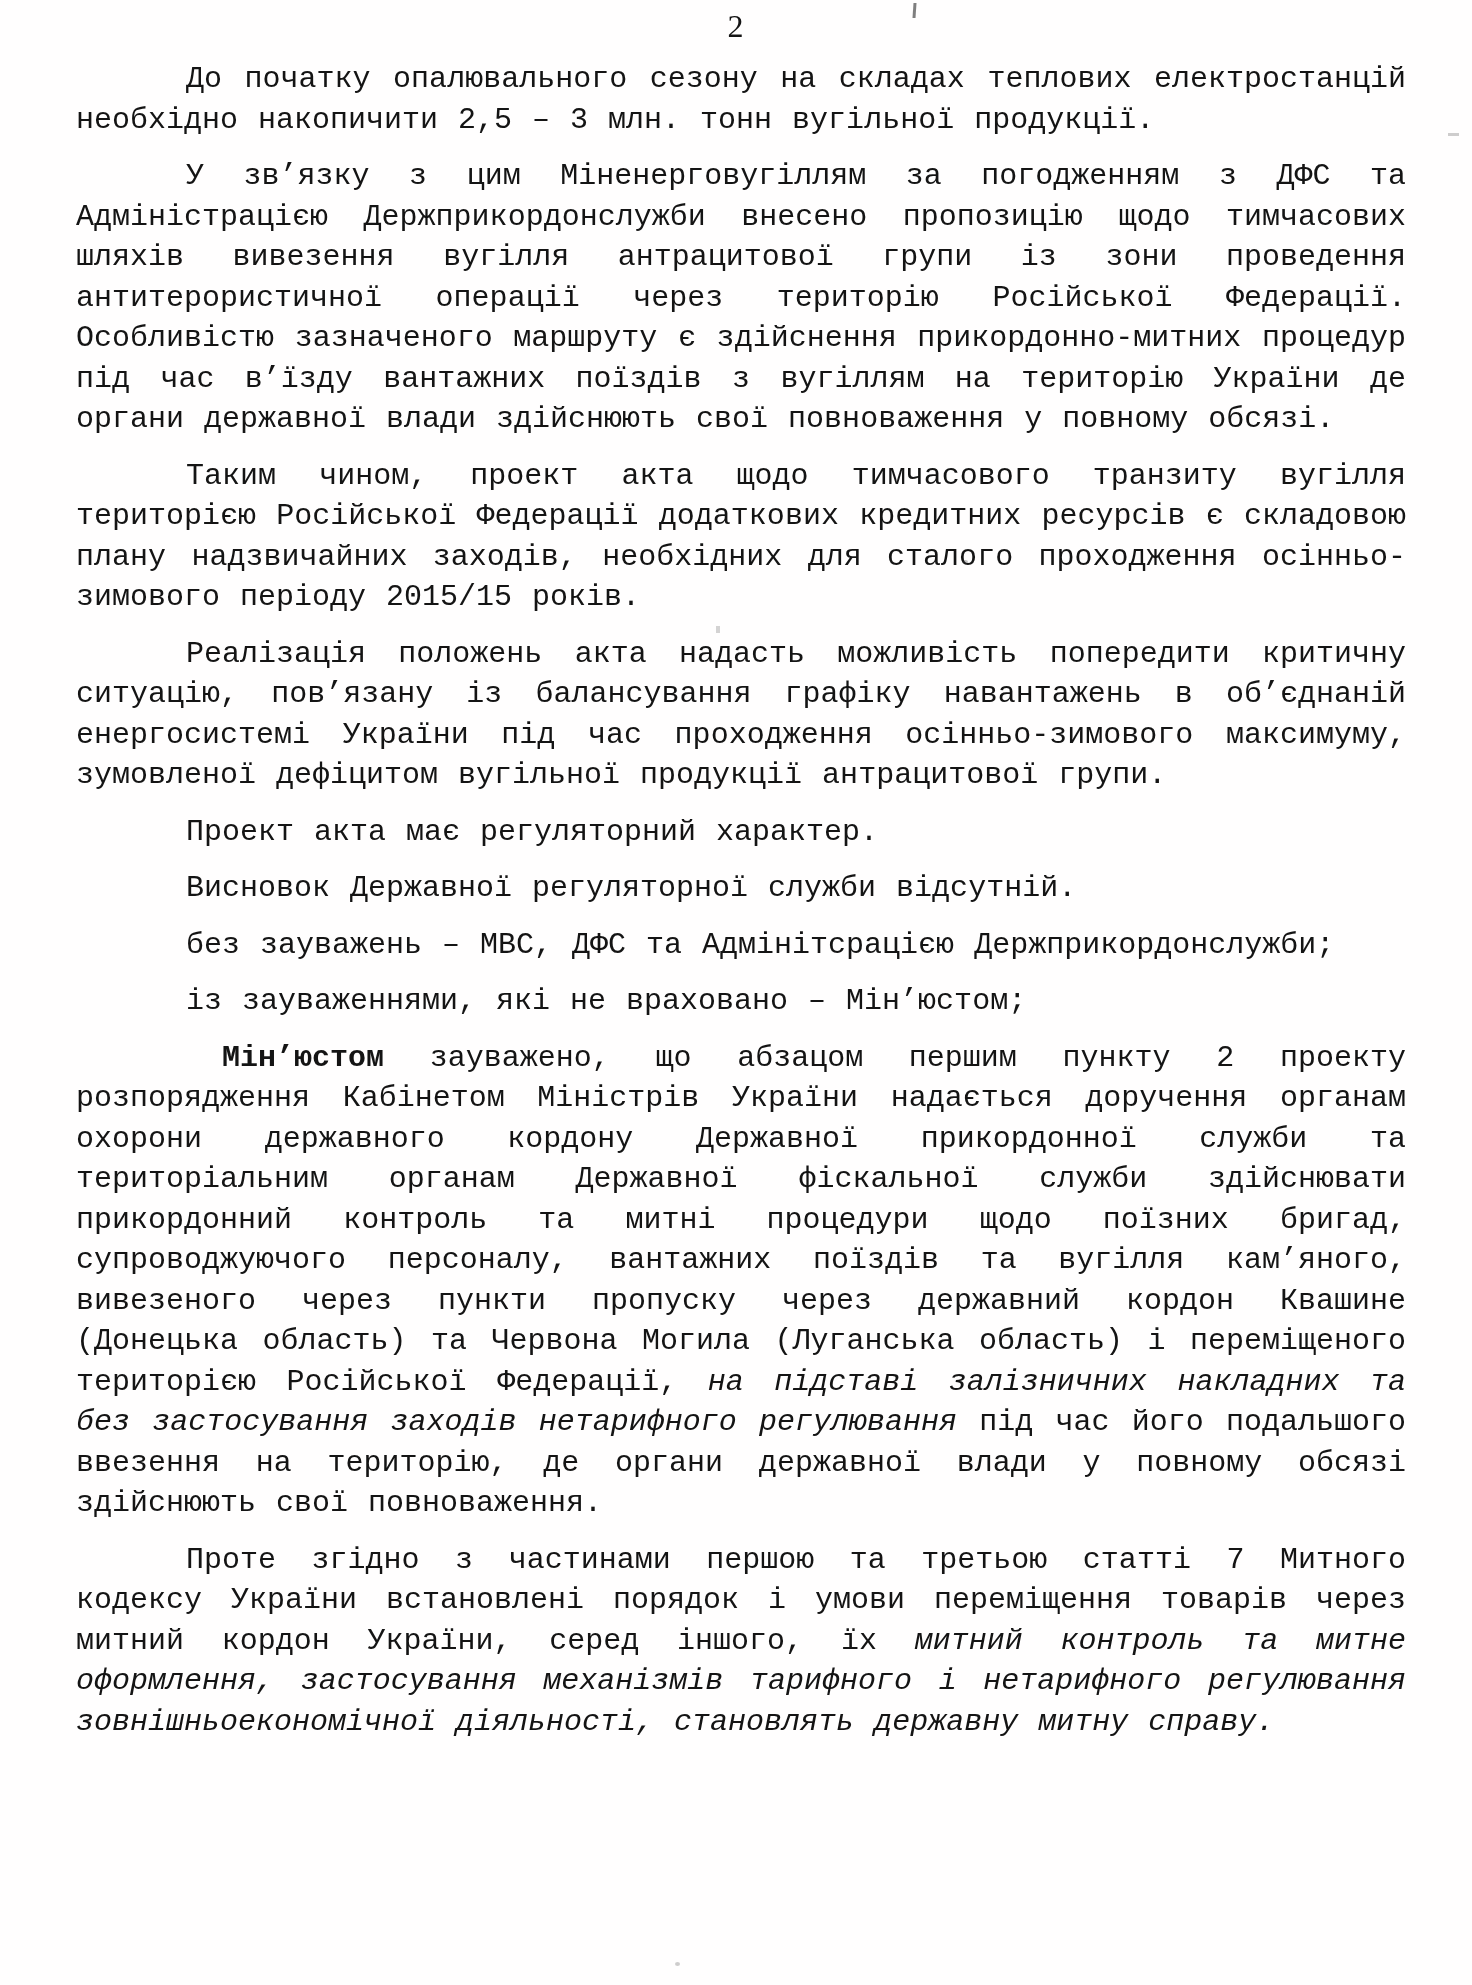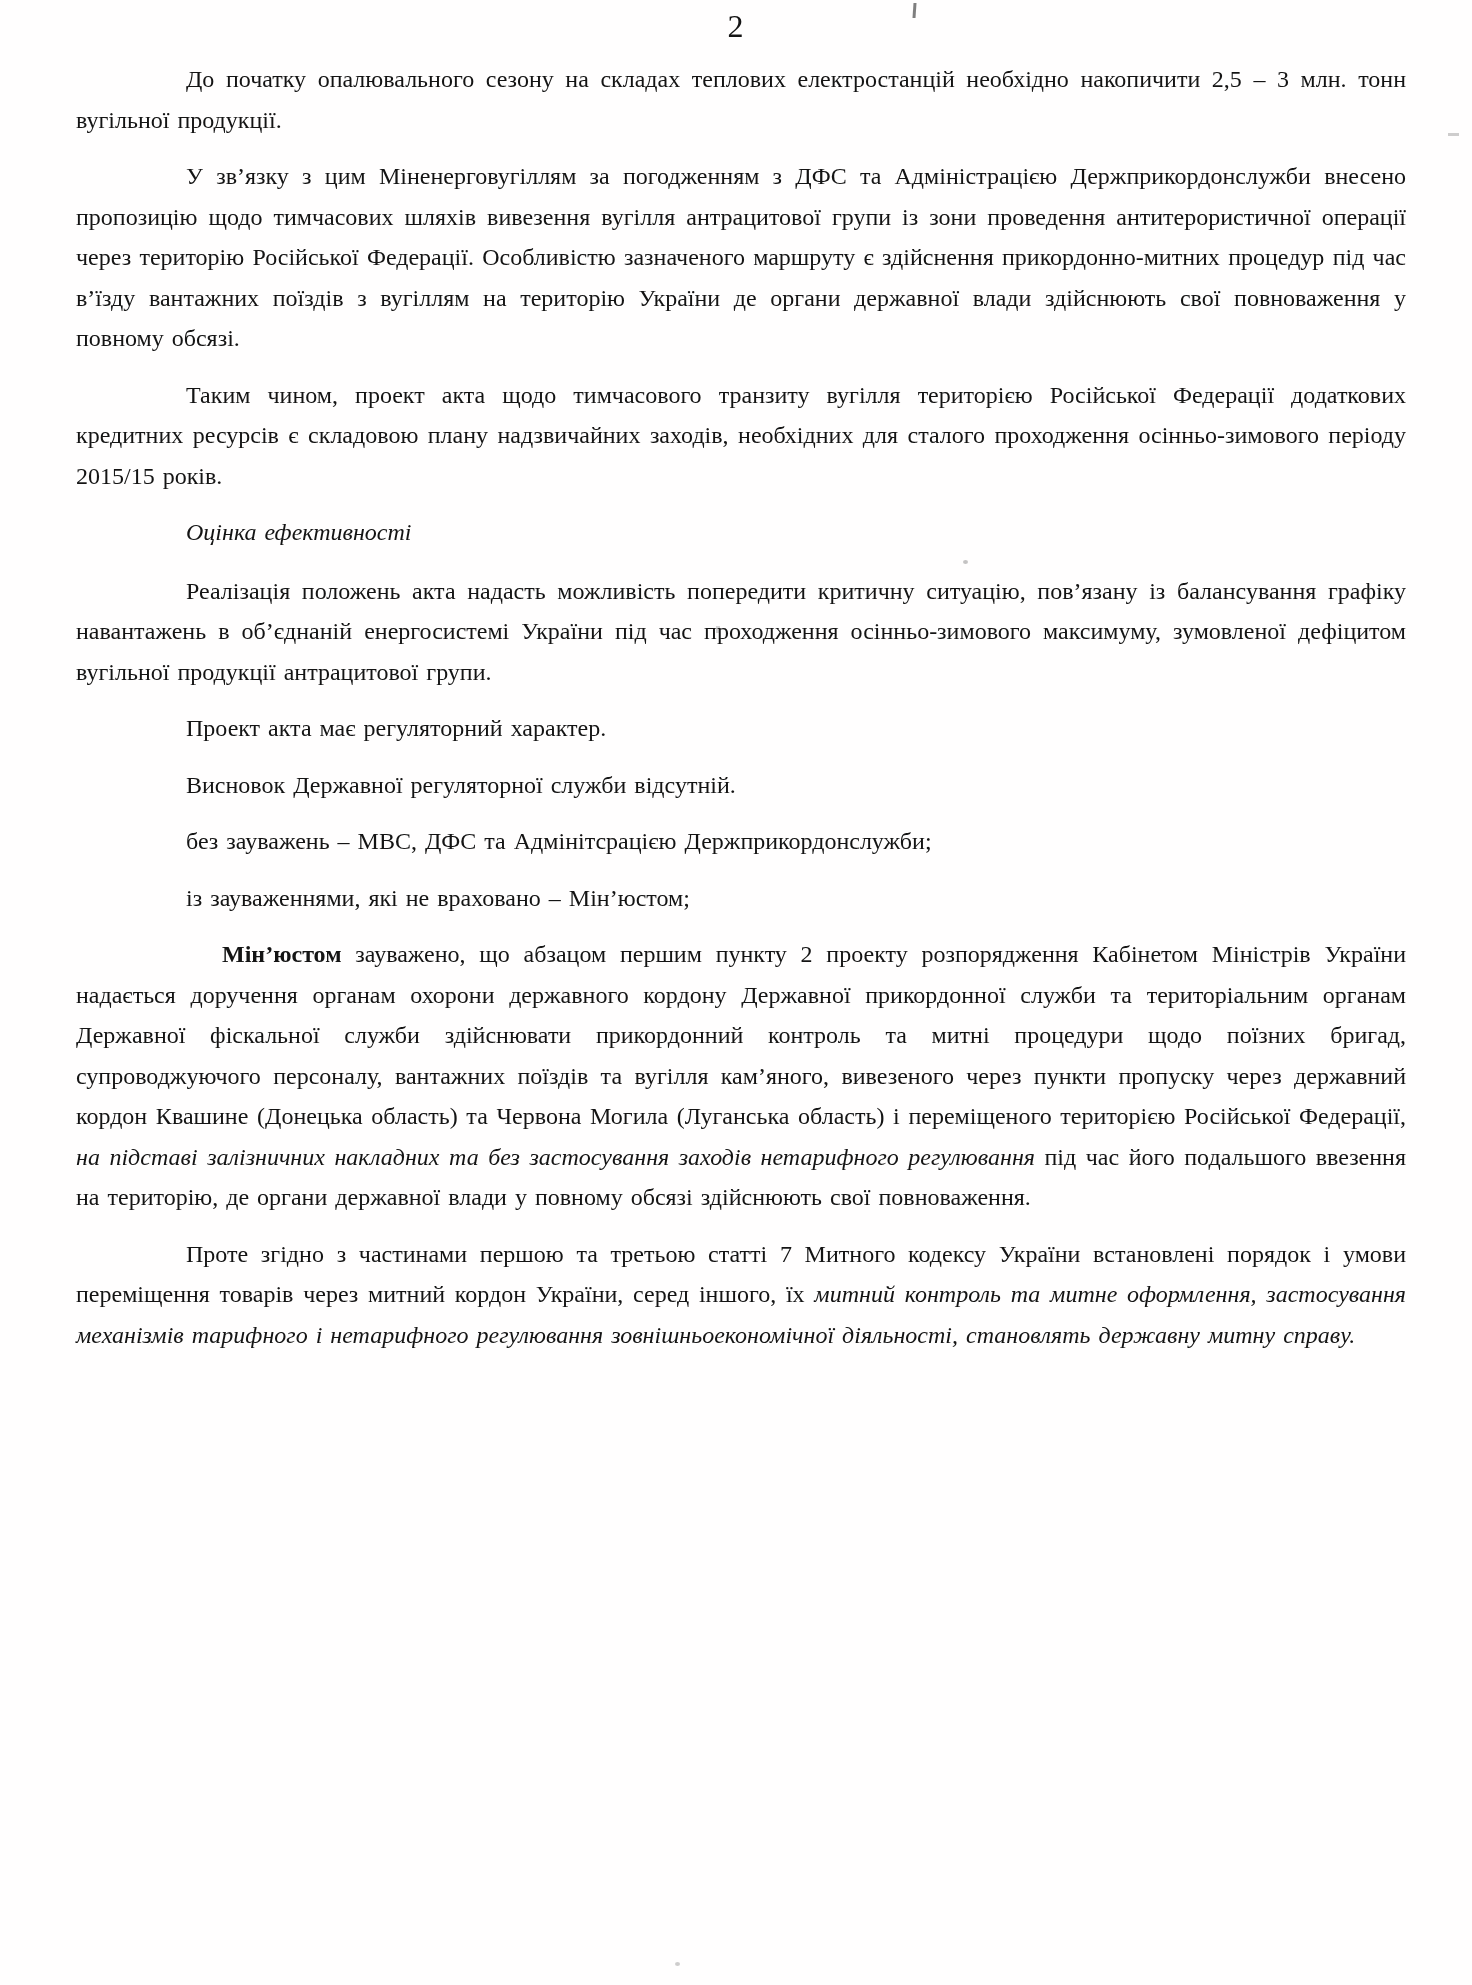--- a/index.html
+++ b/index.html
@@ -19,26 +19,27 @@
   .page-number {
     text-align: center;
     font-size: 32px;
     padding-top: 8px;
     letter-spacing: 1px;
   }
   .content {
     margin: 14px 66px 0 76px;
   }
   p.block {
-    font-size: 24px;
+    font-size: 30px;
     line-height: 40.5px;
     margin: 0 0 16px 0;
     text-align: justify;
     text-indent: 110px;
     word-spacing: 2px;
+    font-family: Liberation Mono, monospace;
   }
   p.block.heading {
     text-align: left;
     margin: 6px 0 18px 0;
   }
   .seg-normal { font-style: normal; font-weight: normal; }
   .seg-italic { font-style: italic; }
   .seg-bold   { font-weight: bold; margin-left: 36px; }
   
   .speck {
@@ -53,21 +54,20 @@
 </style>
 </head>
 <body>
 
 <div class="page">
   <div class="page-number">2</div>
   <div class="content">
       <p class="block paragraph"><span class="seg-normal">До початку опалювального сезону на складах теплових електростанцій необхідно накопичити 2,5 – 3 млн. тонн вугільної продукції.</span></p>
       <p class="block paragraph"><span class="seg-normal">У зв’язку з цим Міненерговугіллям за погодженням з ДФС та Адміністрацією Держприкордонслужби внесено пропозицію щодо тимчасових шляхів вивезення вугілля антрацитової групи із зони проведення антитерористичної операції через територію Російської Федерації. Особливістю зазначеного маршруту є здійснення прикордонно-митних процедур під час в’їзду вантажних поїздів з вугіллям на територію України де органи державної влади здійснюють свої повноваження у повному обсязі.</span></p>
       <p class="block paragraph"><span class="seg-normal">Таким чином, проект акта щодо тимчасового транзиту вугілля територією Російської Федерації додаткових кредитних ресурсів є складовою плану надзвичайних заходів, необхідних для сталого проходження осінньо-зимового періоду 2015/15 років.</span></p>
-      <p class="block heading"><span class="seg-italic">Оцінка ефективності</span></p>
       <p class="block paragraph"><span class="seg-normal">Реалізація положень акта надасть можливість попередити критичну ситуацію, пов’язану із балансування графіку навантажень в об’єднаній енергосистемі України під час проходження осінньо-зимового максимуму, зумовленої дефіцитом вугільної продукції антрацитової групи.</span></p>
       <p class="block paragraph"><span class="seg-normal">Проект акта має регуляторний характер.</span></p>
       <p class="block paragraph"><span class="seg-normal">Висновок Державної регуляторної служби відсутній.</span></p>
       <p class="block paragraph"><span class="seg-normal">без зауважень – МВС, ДФС та Адмінітсрацією Держприкордонслужби;</span></p>
       <p class="block paragraph"><span class="seg-normal">із зауваженнями, які не враховано – Мін’юстом;</span></p>
       <p class="block paragraph"><span class="seg-bold">Мін’юстом</span><span class="seg-normal"> зауважено, що абзацом першим пункту 2 проекту розпорядження Кабінетом Міністрів України надається доручення органам охорони державного кордону Державної прикордонної служби та територіальним органам Державної фіскальної служби здійснювати прикордонний контроль та митні процедури щодо поїзних бригад, супроводжуючого персоналу, вантажних поїздів та вугілля кам’яного, вивезеного через пункти пропуску через державний кордон Квашине (Донецька область) та Червона Могила (Луганська область) і переміщеного територією Російської Федерації, </span><span class="seg-italic">на підставі залізничних накладних та без застосування заходів нетарифного регулювання</span><span class="seg-normal"> під час його подальшого ввезення на територію, де органи державної влади у повному обсязі здійснюють свої повноваження.</span></p>
       <p class="block paragraph"><span class="seg-normal">Проте згідно з частинами першою та третьою статті 7 Митного кодексу України встановлені порядок і умови переміщення товарів через митний кордон України, серед іншого, їх </span><span class="seg-italic">митний контроль та митне оформлення, застосування механізмів тарифного і нетарифного регулювання зовнішньоекономічної діяльності, становлять державну митну справу.</span></p>
     </div>
   <div class="speck speck-tick"></div>
   <div class="speck speck-dash"></div>

